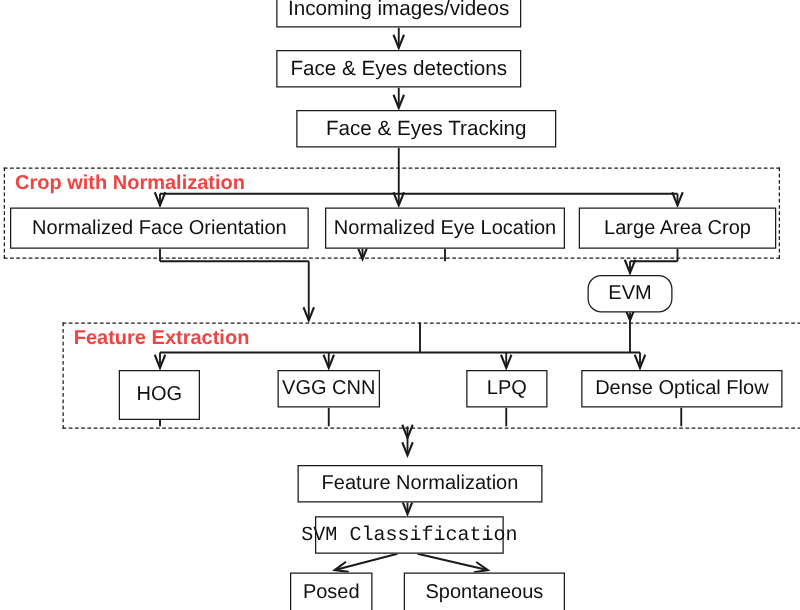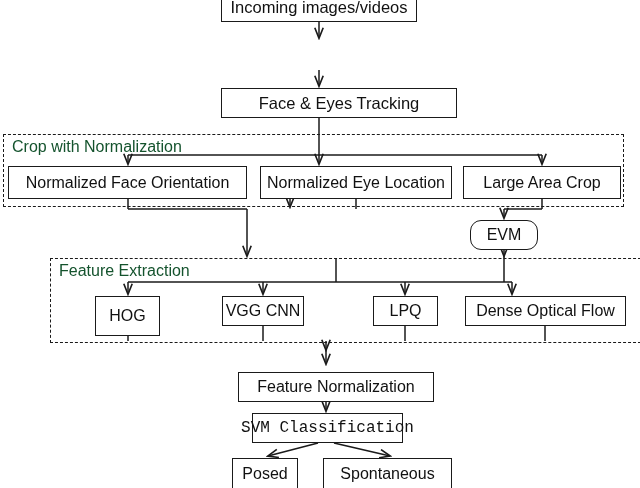--- a/index.html
+++ b/index.html
@@ -43,24 +43,25 @@
   }
   .group {
     position: absolute;
     box-sizing: border-box;
     border: 1.6px dashed #1a1a1a;
     background: transparent;
     z-index: 1;
   }
   .group-label {
     position: absolute;
-    color: #14532d;
+    color: #ef4444;
     white-space: nowrap;
     z-index: 2;
     background: transparent;
+    font-weight: bold;
   }
   .fs17 { font-size: 16.5px; }
   .fs16 { font-size: 16px; }
 </style>
 </head>
 <body>
 
 <div id="canvas">
 
   <svg class="wires" viewBox="0 0 640 488" xmlns="http://www.w3.org/2000/svg">
@@ -126,21 +127,24 @@
 
   <div class="group" id="g0" style="left: 3px; top: 134px; width: 621px; height: 73px;"></div>
   <div class="group-label fs16" id="gl0" style="left: 12px; top: 138px;">Crop with Normalization</div>
 
   <div class="group" id="g1" style="left: 50px; top: 258px; width: 596px; height: 85px;"></div>
   <div class="group-label fs16" id="gl1" style="left: 59px; top: 262px;">Feature Extraction</div>
 
   <div class="node fs17" id="n0" style="left: 221px; top: -8px; width: 196px; height: 30px;">
     <span>Incoming images/videos</span>
   </div>
-  <div class="node fs17" id="n2" style="left: 221px; top: 88px; width: 236px; height: 30px;">
+  <div class="node fs17" id="n1" style="left: 221px; top: 40px; width: 196px; height: 30px;">
+    <span>Face &amp; Eyes detections</span>
+  </div>
+  <div class="node fs17" id="n2" style="left: 237px; top: 88px; width: 208px; height: 30px;">
     <span>Face &amp; Eyes Tracking</span>
   </div>
   <div class="node fs16" id="n3" style="left: 8px; top: 166px; width: 239px; height: 33px;">
     <span>Normalized Face Orientation</span>
   </div>
   <div class="node fs16" id="n4" style="left: 260px; top: 166px; width: 192px; height: 33px;">
     <span>Normalized Eye Location</span>
   </div>
   <div class="node fs16" id="n5" style="left: 463px; top: 166px; width: 158px; height: 33px;">
     <span>Large Area Crop</span>

